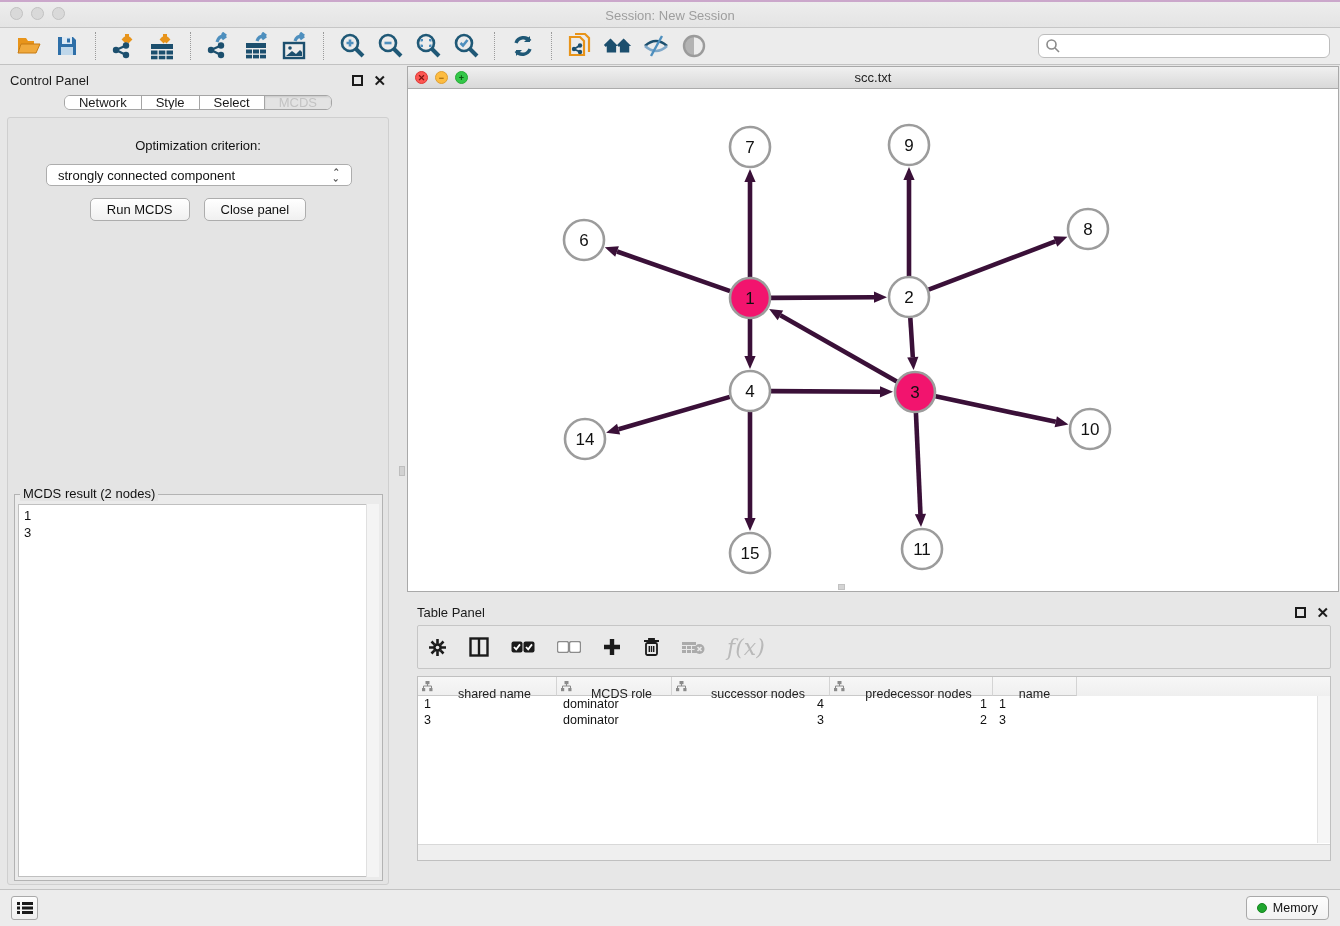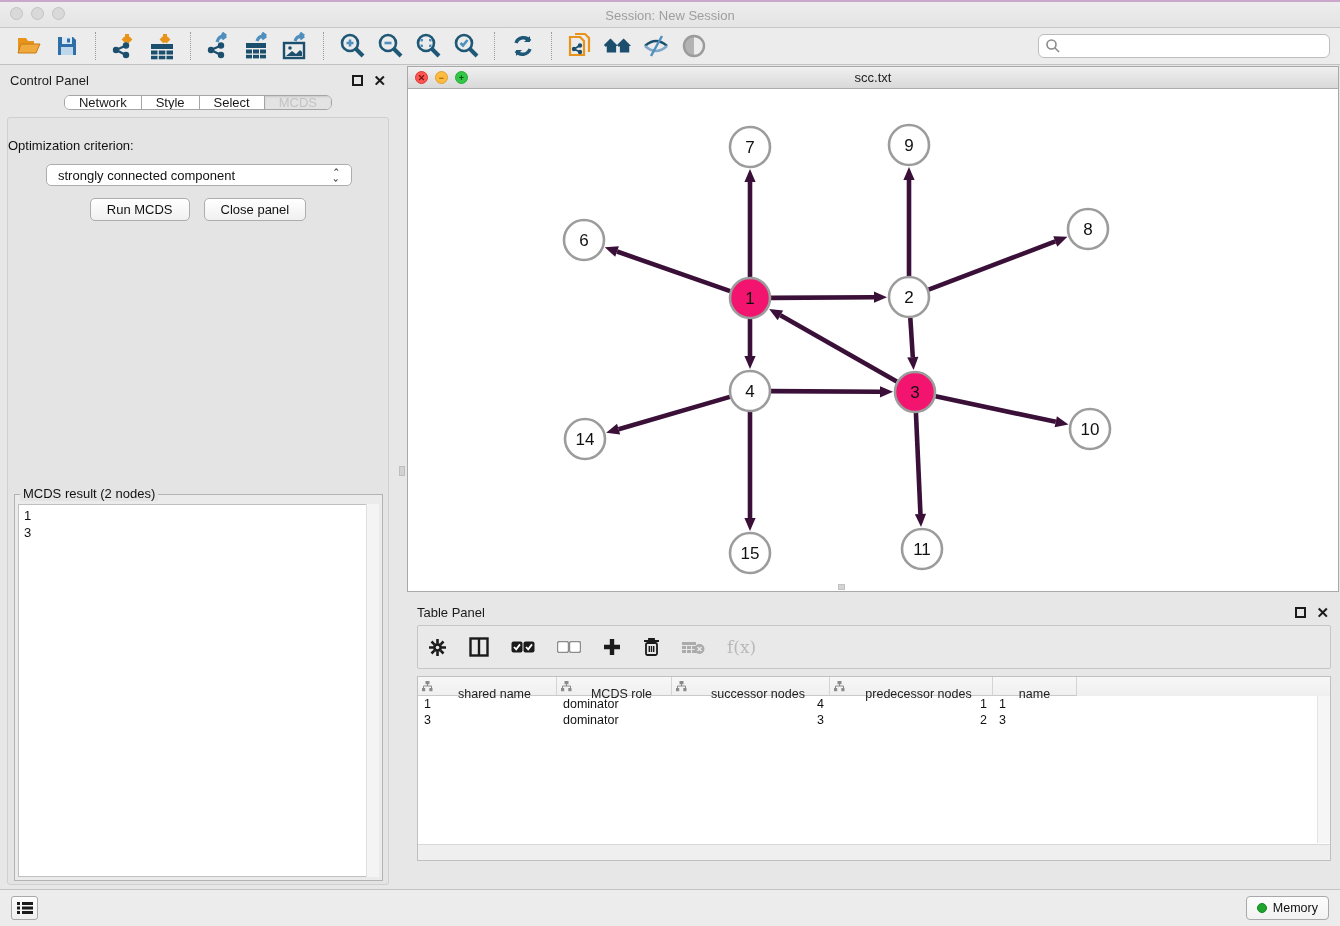--- a/index.html
+++ b/index.html
@@ -25,21 +25,21 @@
   .panel-title { font-size:13px; color:#1b1b1b; }
   .panel-header .spacer { flex:1; }
   .float-icon { width:11px; height:11px; border:2px solid #1b1b1b; background:transparent; margin-right:10px; }
   .close-icon { font-size:15px; font-weight:bold; color:#1b1b1b; line-height:11px; }
   .tabrow { display:flex; justify-content:center; }
   .seg-control { display:flex; border:1px solid #A5A5A5; border-radius:6px; overflow:hidden; background:#fff; height:15px; }
   .seg { padding:0 14px; font-size:13px; color:#1b1b1b; background:#fff; display:flex; align-items:center; border-right:1px solid #A5A5A5; white-space:nowrap; }
   .seg:last-child { border-right:none; }
   .seg.selected { background:#E3E3E3; color:#C3C3C3; box-shadow:inset 0 1px 2px rgba(0,0,0,0.12); }
   #cp-body { position:absolute; left:7px; right:7px; top:52px; bottom:4px; background:#E4E4E4; border:1px solid #CFCFCF; border-radius:3px; }
-  #opt-label { margin-top:20px; font-size:13px; color:#111; }
+  #opt-label { text-align:center; margin-top:20px; font-size:13px; color:#111; }
   #opt-select { position:absolute; left:38px; right:36px; top:46px; height:22px; background:#fff; border:1px solid #ADADAD; border-radius:5px; font-size:13px; display:flex; align-items:center; padding:0 11px; color:#111; }
   .stepper { margin-left:auto; display:flex; flex-direction:column; line-height:6px; font-size:9px; color:#555; font-weight:bold; }
   #cp-buttons { position:absolute; top:80px; left:0; right:0; display:flex; justify-content:center; gap:14px; }
   .aqua-btn { height:23px; background:linear-gradient(#FFFFFF,#F0F0F0); border:1px solid #ADADAD; border-radius:5px; font-size:13px; padding:0 16px; color:#111; display:flex; align-items:center; }
   #result-group { position:absolute; left:6px; right:5px; top:376px; bottom:3px; border:1px solid #B3B3B3; background:#EBEBEB; }
   #result-legend { position:absolute; top:-9px; left:5px; background:#E4E4E4; padding:0 3px; font-size:13px; color:#111; }
   #result-text { position:absolute; left:3px; right:3px; top:9px; bottom:3px; background:#fff; border:1px solid #C0C0C0; font-size:13px; color:#111; padding:2px 5px; line-height:17px; white-space:pre; }
   #result-scroll { position:absolute; right:3px; top:9px; bottom:3px; width:13px; background:#F4F4F4; border-left:1px solid #E0E0E0; }
 
   
@@ -68,21 +68,21 @@
   #tp-vscroll { position:absolute; right:0; top:19px; bottom:17px; width:13px; background:#F6F6F6; border-left:1px solid #E2E2E2; }
   #tp-hscroll { position:absolute; left:0; right:0; bottom:0; height:16px; background:#EFEFEF; border-top:1px solid #D8D8D8; }
   #tp-tabs { position:absolute; left:0; right:0; bottom:2px; display:flex; justify-content:center; }
 
   
   #statusbar { left:0; top:889px; width:1340px; height:37px; background:#ECECEC; border-top:1px solid #C3C3C3; display:flex; align-items:center; padding:0 11px; }
   #list-btn { width:27px; height:24px; background:linear-gradient(#FDFDFD,#EFEFEF); border:1px solid #A9A9A9; border-radius:3px; display:flex; align-items:center; justify-content:center; }
   #memory-btn { margin-left:auto; height:24px; background:linear-gradient(#FDFDFD,#F2F2F2); border:1px solid #A9A9A9; border-radius:4px; display:flex; align-items:center; gap:6px; padding:0 10px; font-size:12.5px; color:#111; }
   #memory-dot { width:10px; height:10px; border-radius:50%; background:#1FA52E; border:1px solid #15851F; }
 
-  .ficon { color:#B9B9B9; font-family:"DejaVu Serif",serif; font-size:17px; }
+  .ficon { color:#B9B9B9; font-family:"DejaVu Serif",serif; font-style:italic; font-size:22px; }
   svg { display:block; }
 </style>
 </head>
 <body>
 
 <div id="titlebar" class="abs">
   <div class="tl-group">
     <div class="tl"></div>
     <div class="tl"></div>
     <div class="tl"></div>

